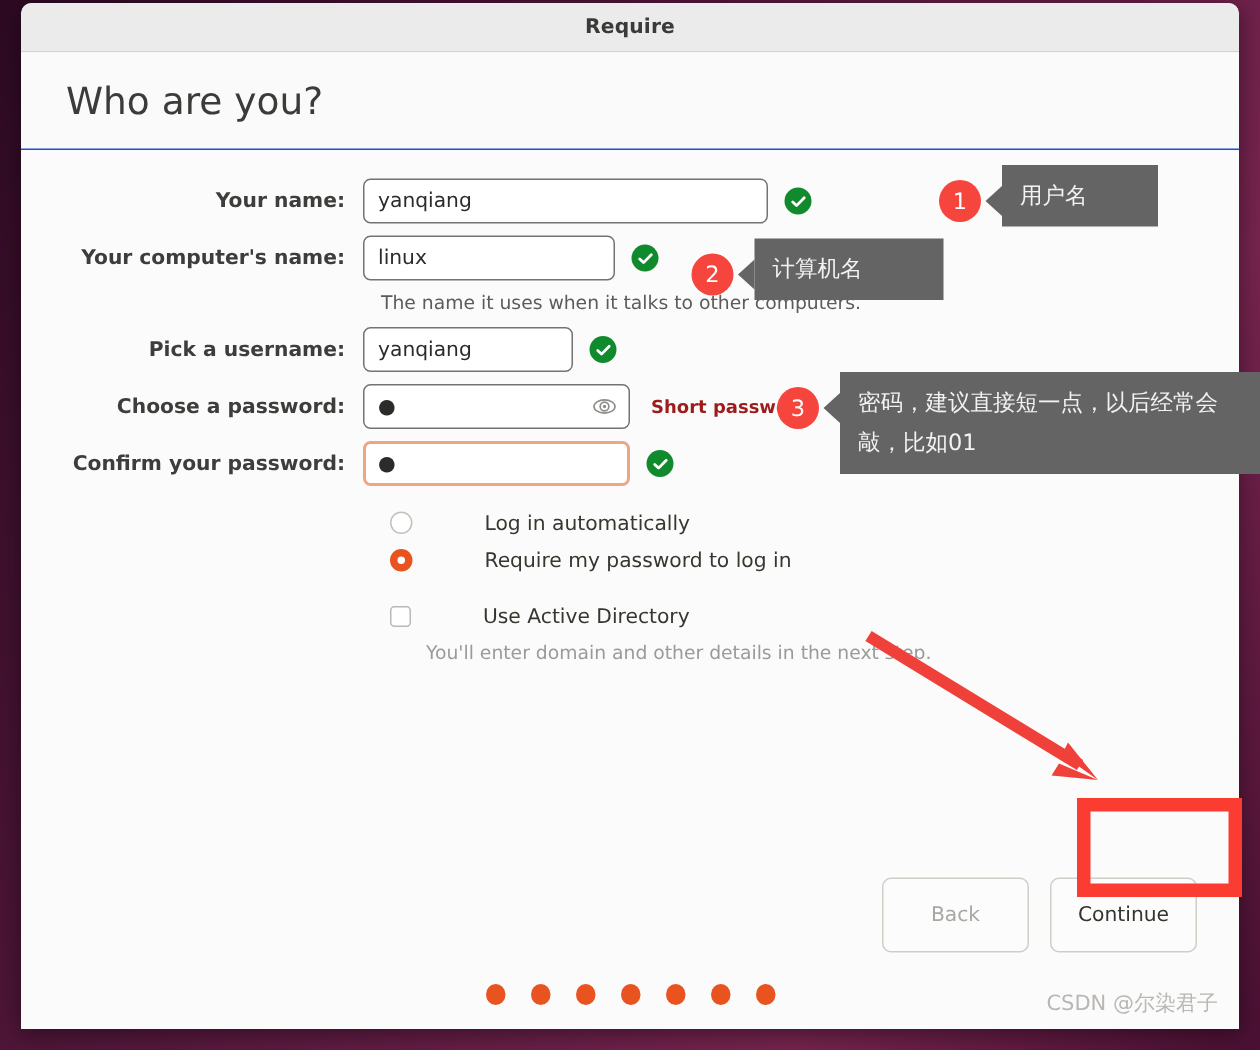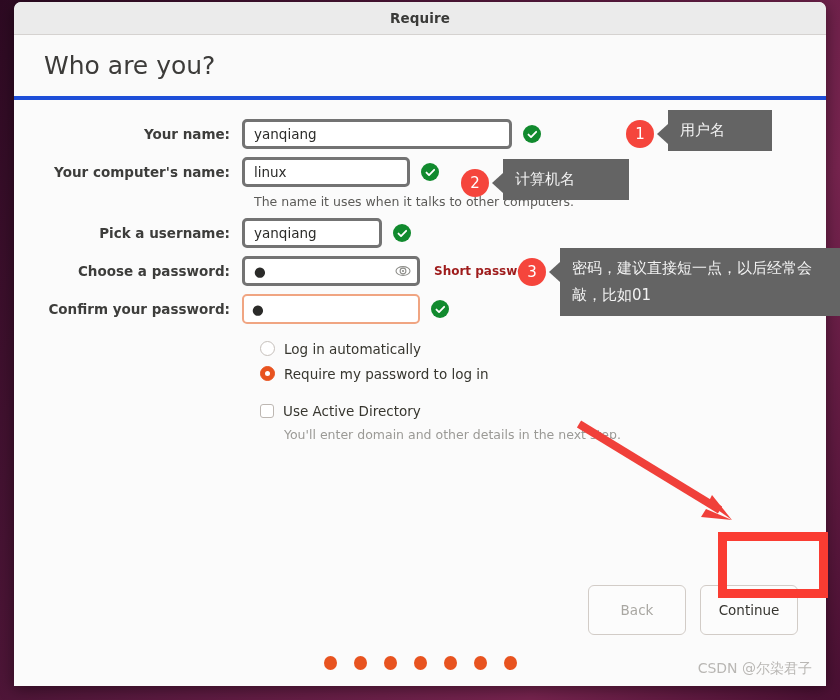--- a/index.html
+++ b/index.html
@@ -49,21 +49,21 @@
     font-size: 13.5px;
     font-weight: bold;
     color: #3a3a38;
     letter-spacing: .1px;
   }
 
   
   #page-header {
     height: 65px;
     background: #fafafa;
-    border-bottom: 4px solid #1d4ed8;
+    border-bottom: 1px solid #1d4ed8;
     display: flex;
     align-items: center;
     padding-left: 30px;
     box-sizing: border-box;
   }
   #page-title {
     font-size: 25px;
     color: #3c3b39;
     font-weight: normal;
   }
@@ -98,21 +98,21 @@
     white-space: nowrap;
     font-weight: bold;
   }
   .field-wrap {
     position: relative;
     display: flex;
     align-items: center;
   }
   .text-input {
     height: 30px;
-    border: 3px solid #737373;
+    border: 1px solid #737373;
     border-radius: 5px;
     background: #ffffff;
     font-family: "DejaVu Sans", "Liberation Sans", sans-serif;
     font-size: 13.5px;
     color: #2b2b29;
     padding: 0 9px;
     box-sizing: border-box;
     outline: none;
   }
   .text-input.w-wide  { width: 270px; }
@@ -202,20 +202,21 @@
     border: 1px solid #bdb7b2;
     border-radius: 3px;
     background: #fff;
     margin-right: 9px;
     flex: none;
     box-sizing: border-box;
   }
   .opt-label {
     font-size: 13.5px;
     color: #37362f;
+    margin-left: 39px;
   }
   #active-directory-row { margin-top: 12px; }
   #active-directory-hint {
     margin: 4px 0 0 24px;
     font-size: 12.5px;
     color: #9b9a96;
   }
 
   
   #button-bar {

